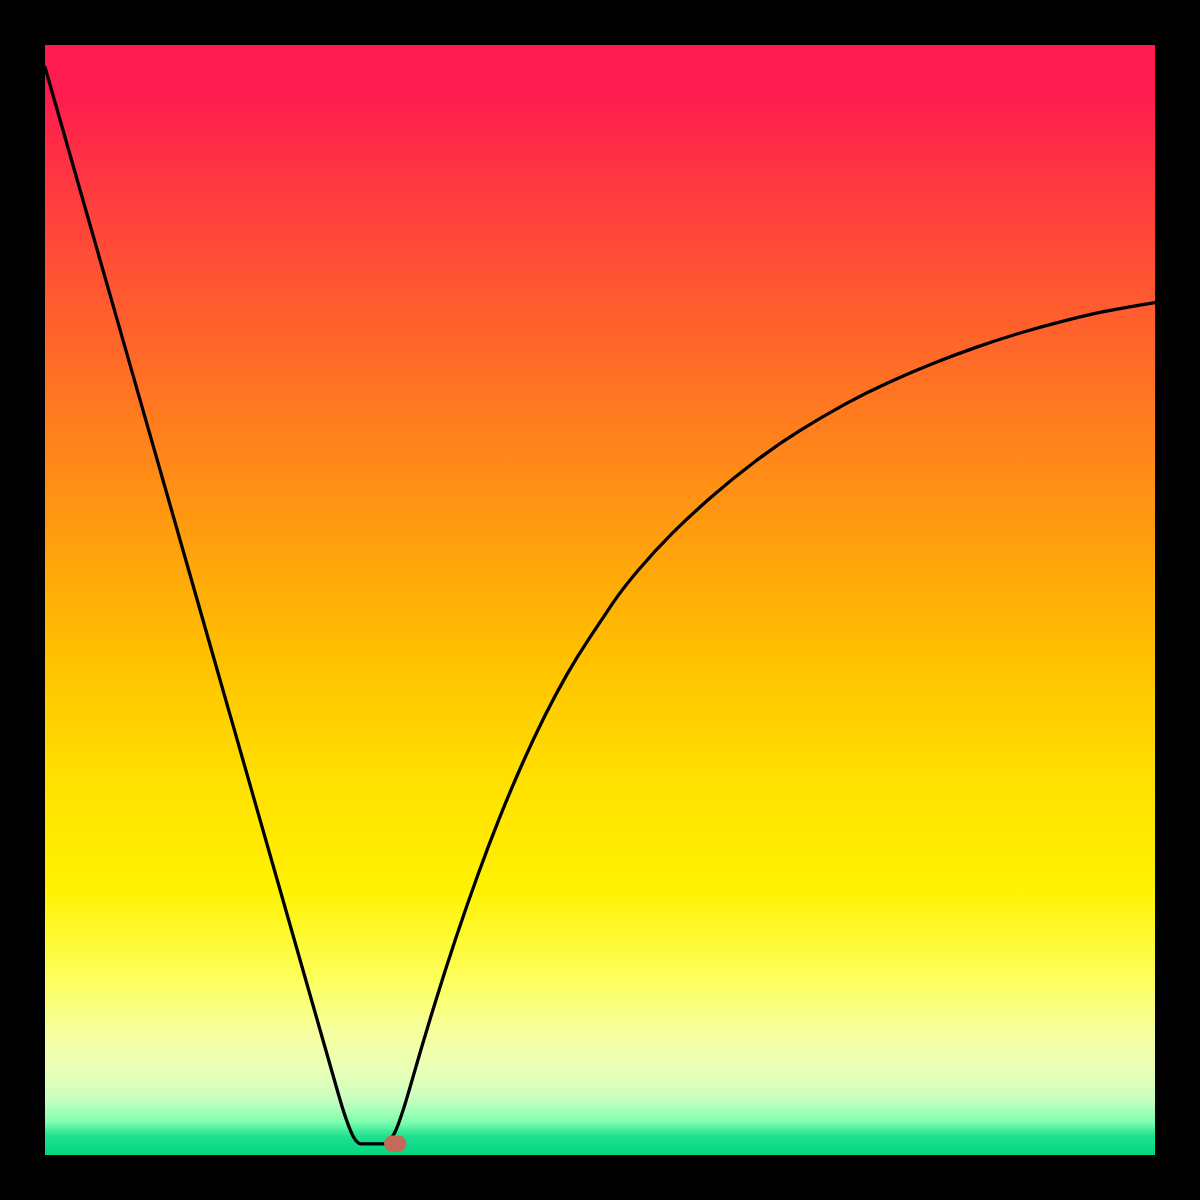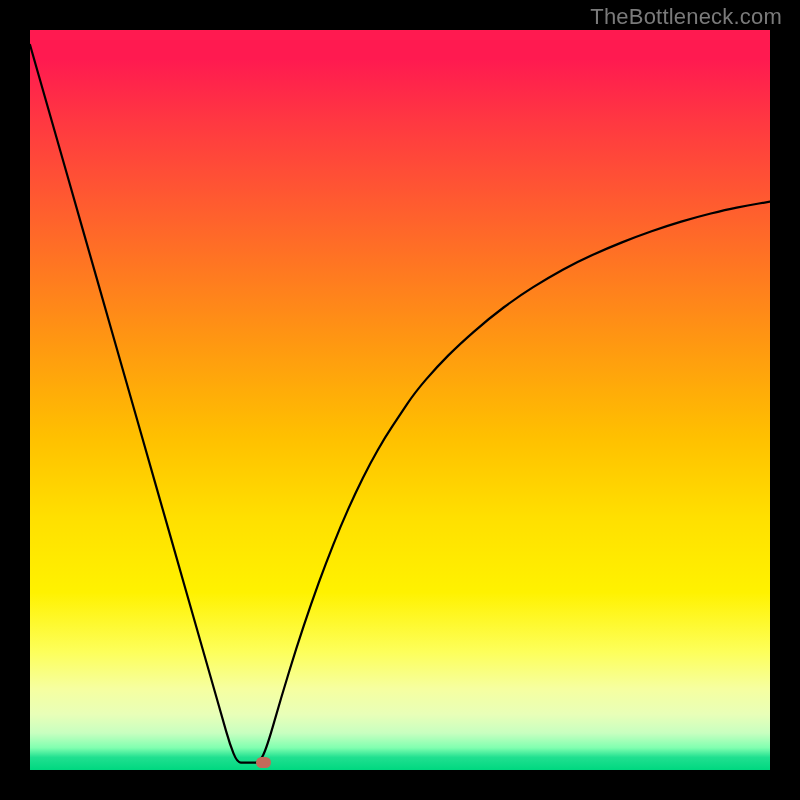--- a/index.html
+++ b/index.html
@@ -62,21 +62,20 @@
     width: 15px;
     height: 11px;
     border-radius: 6px;
     background: #c36a5a;
   }
 </style>
 </head>
 <body>
 <div class="frame">
 
-  <div class="watermark">TheBottleneck.com</div>
 
   <div class="plot">
     <div class="gradient"></div>
 
     <svg class="curve" viewBox="0 0 740 740" preserveAspectRatio="none">
       <path id="curve-path" d="M 0.00 14.80 Q 0.00 14.80 7.40 40.70 Q 14.80 66.60 22.20 92.50 Q 29.60 118.40 37.00 144.30 Q 44.40 170.20 51.80 196.10 Q 59.20 222.00 66.60 247.90 Q 74.00 273.80 81.40 299.70 Q 88.80 325.60 96.20 351.50 Q 103.60 377.40 111.00 403.30 Q 118.40 429.20 125.80 455.10 Q 133.20 481.00 140.60 506.90 Q 148.00 532.80 155.40 558.70 Q 162.80 584.60 170.20 610.50 Q 177.60 636.40 185.00 662.30 Q 192.40 688.20 196.10 701.15 Q 199.80 714.10 203.50 723.35 Q 207.20 732.60 210.90 732.60 Q 214.60 732.60 218.30 732.60 Q 222.00 732.60 225.70 732.60 Q 229.40 732.60 233.10 725.20 Q 236.80 717.80 244.20 691.90 Q 251.60 666.00 259.00 641.95 Q 266.40 617.90 273.80 595.70 Q 281.20 573.50 288.60 553.15 Q 296.00 532.80 303.40 514.30 Q 310.80 495.80 318.20 479.15 Q 325.60 462.50 333.00 447.70 Q 340.40 432.90 347.80 419.95 Q 355.20 407.00 362.60 395.90 Q 370.00 384.80 377.40 373.70 Q 384.80 362.60 395.90 349.65 Q 407.00 336.70 418.10 325.60 Q 429.20 314.50 444.00 301.55 Q 458.80 288.60 473.60 277.50 Q 488.40 266.40 503.20 257.15 Q 518.00 247.90 532.80 239.76 Q 547.60 231.62 562.40 224.96 Q 577.20 218.30 592.00 212.38 Q 606.80 206.46 621.60 201.28 Q 636.40 196.10 651.20 191.66 Q 666.00 187.22 680.80 183.52 Q 695.60 179.82 706.70 177.60 Q 717.80 175.38 728.90 173.53 T 740.00 171.68" fill="none" stroke="#000" stroke-width="2.2" stroke-linecap="round" stroke-linejoin="round"></path>
     </svg>
 
     <div class="dot" id="optimum-dot" style="left: 225.6px; top: 727.1px; background: rgb(195, 106, 90);"></div>
   </div>

